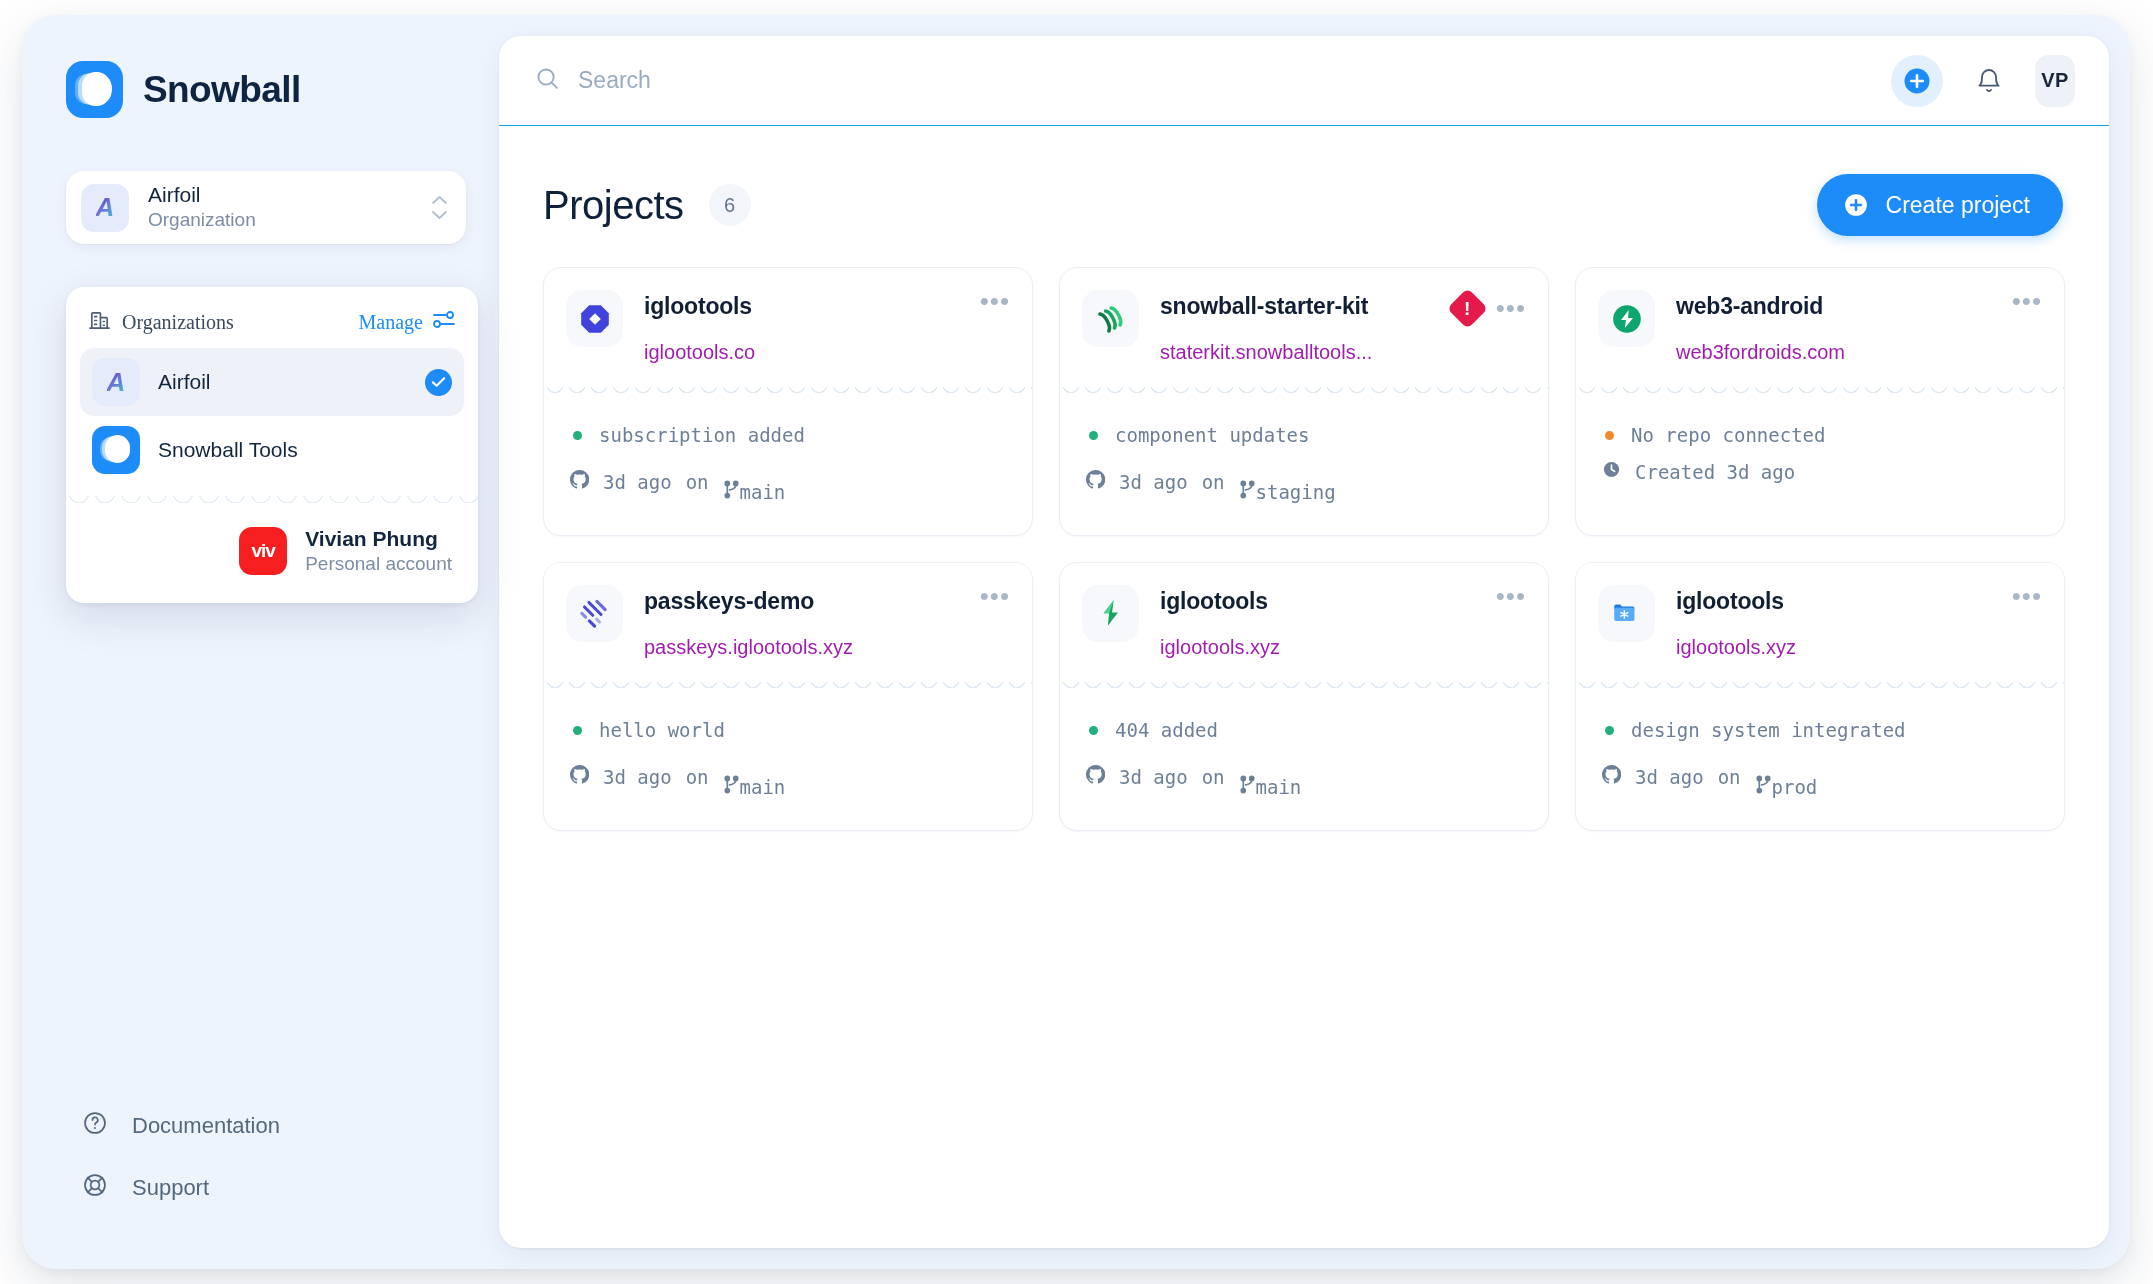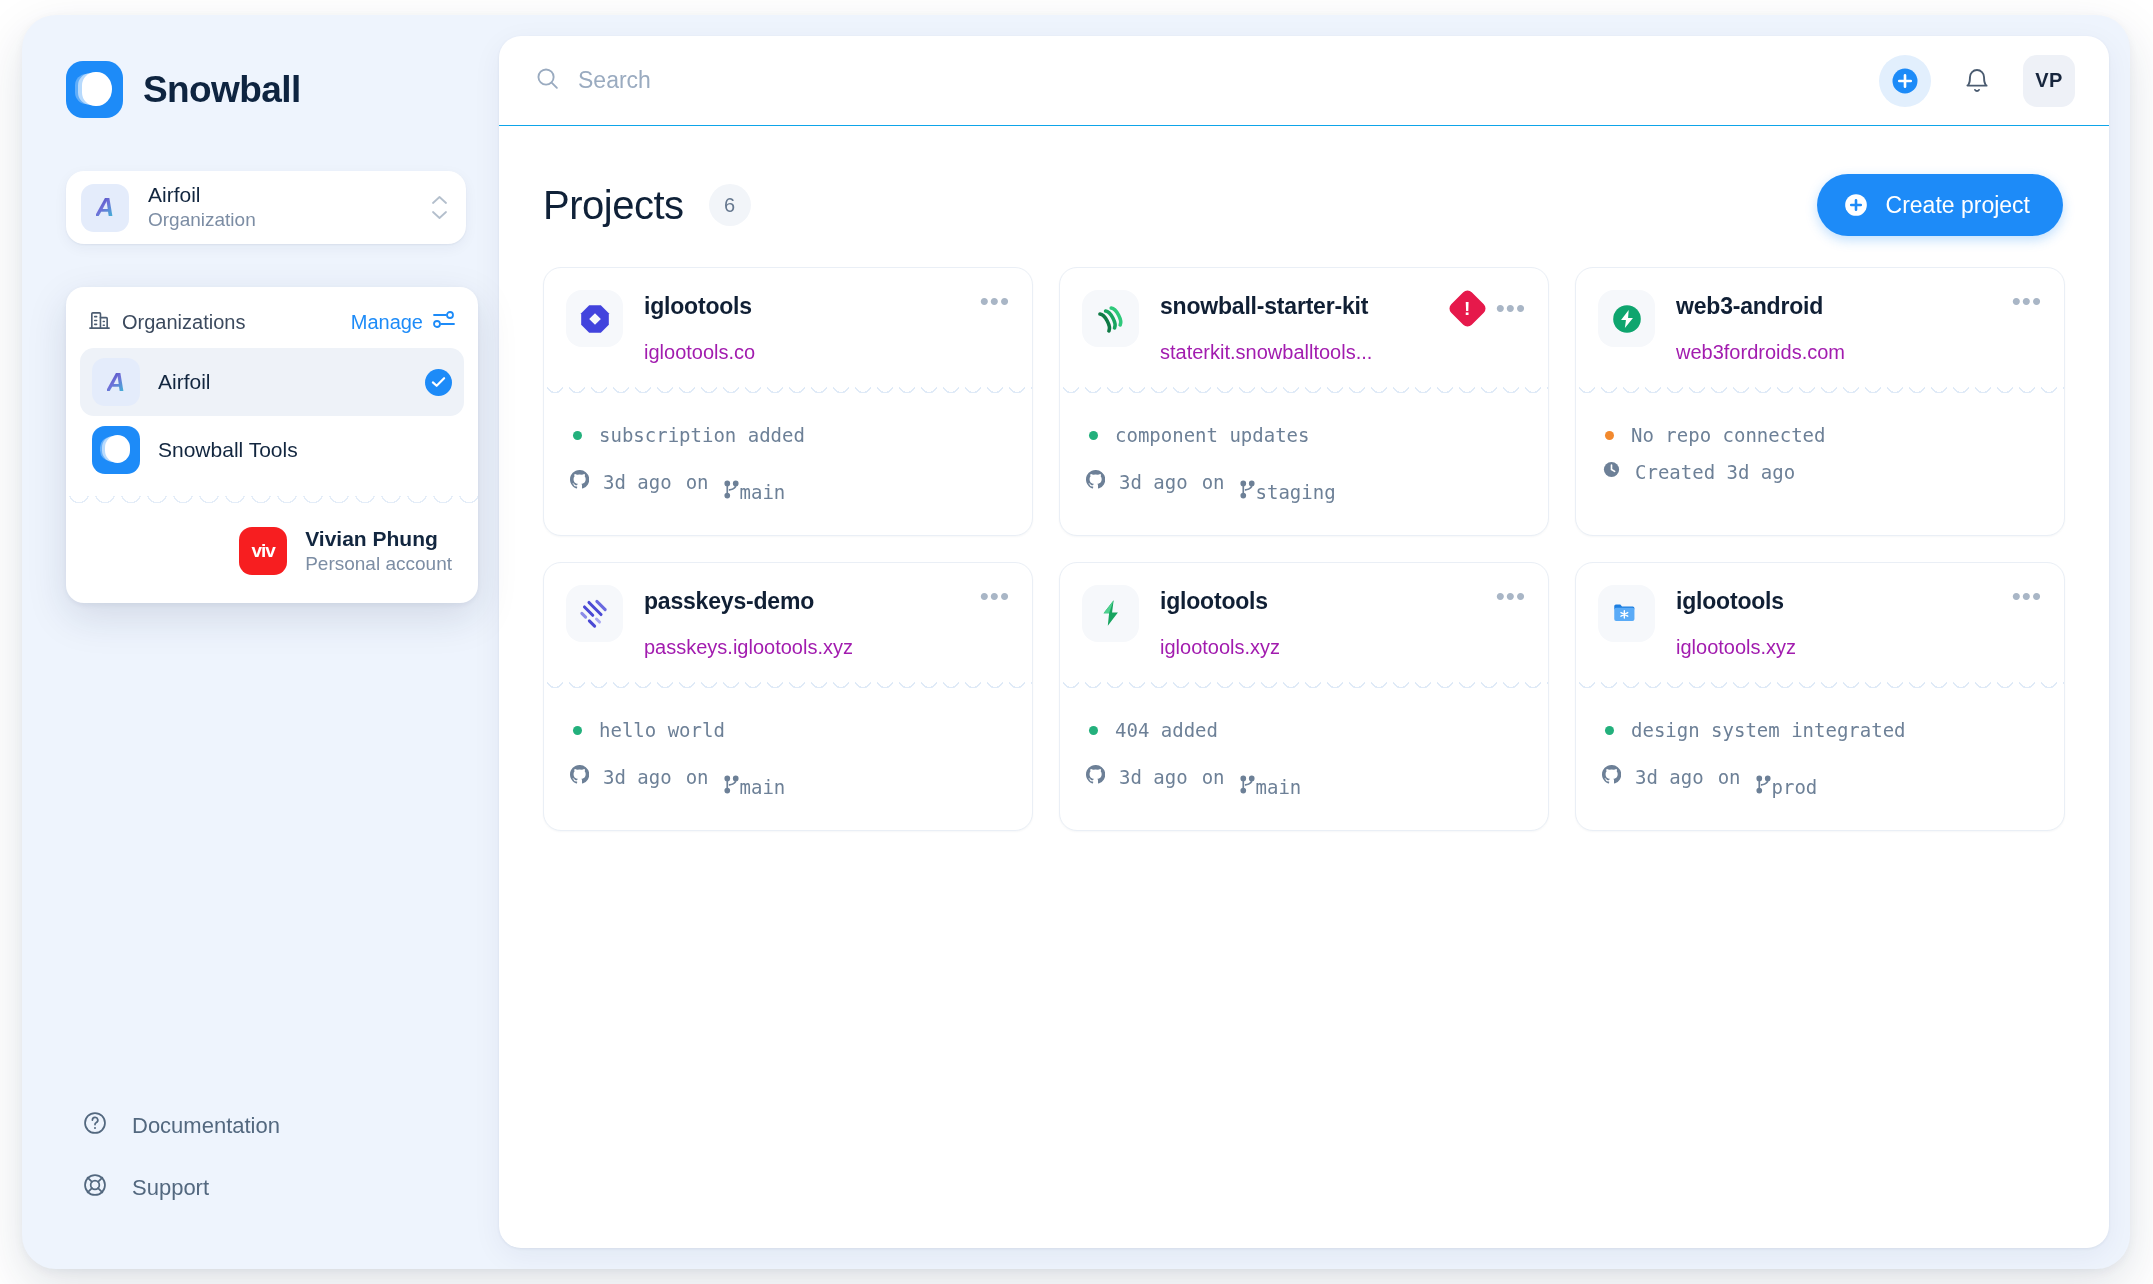--- a/index.html
+++ b/index.html
@@ -90,20 +90,21 @@
     left: 44px; top: 272px; width: 412px;
     background: #ffffff;
     border-radius: 18px;
     box-shadow: 0 2px 5px rgba(20,40,80,0.06), 0 14px 40px rgba(20,40,80,0.13);
     padding: 14px 0 16px;
     z-index: 6;
   }
   .dd-head {
     display: flex; align-items: center;
     padding: 8px 22px 12px 22px;
+    font-family: Liberation Serif, serif;
   }
   .dd-head-label {
     font-size: 20px; color: #3c4a5e; font-weight: 500; margin-left: 11px; flex: 1 1 auto;
   }
   .dd-manage {
     font-size: 20px; color: #1d8bf8; font-weight: 500; display: flex; align-items: center; gap: 9px;
   }
   .dd-item {
     display: flex; align-items: center;
     margin: 0 14px; padding: 10px 12px;
@@ -156,21 +157,21 @@
     font-family: "Liberation Sans", sans-serif;
     font-size: 23px; color: #334155; width: 440px;
   }
   .search-input::placeholder { color: #9aabc0; }
   .icon-round {
     width: 52px; height: 52px; border-radius: 50%;
     display: flex; align-items: center; justify-content: center;
   }
   .plus-btn { background: #e2effd; }
   .avatar-btn {
-    width: 52px; height: 52px; border-radius: 14px; background: #eef1f7;
+    width: 40px; height: 52px; border-radius: 14px; background: #eef1f7;
     display: flex; align-items: center; justify-content: center;
     font-size: 20px; font-weight: 700; color: #17263d; letter-spacing: .5px;
   }
 
   .page-head {
     display: flex; align-items: center;
     padding: 48px 46px 0 44px;
   }
   .page-title { font-size: 40px; color: #0f2138; font-weight: 400; letter-spacing: -0.5px; }
   .count-pill {

